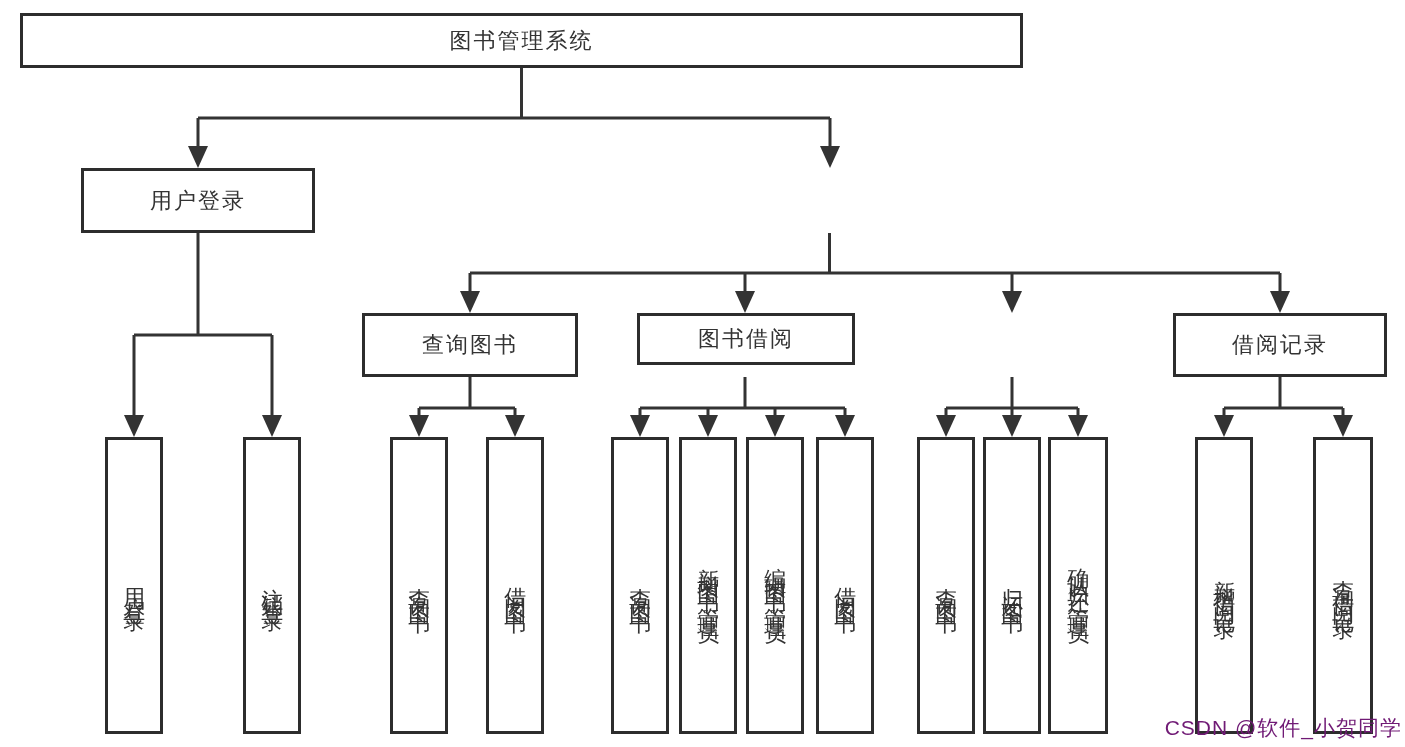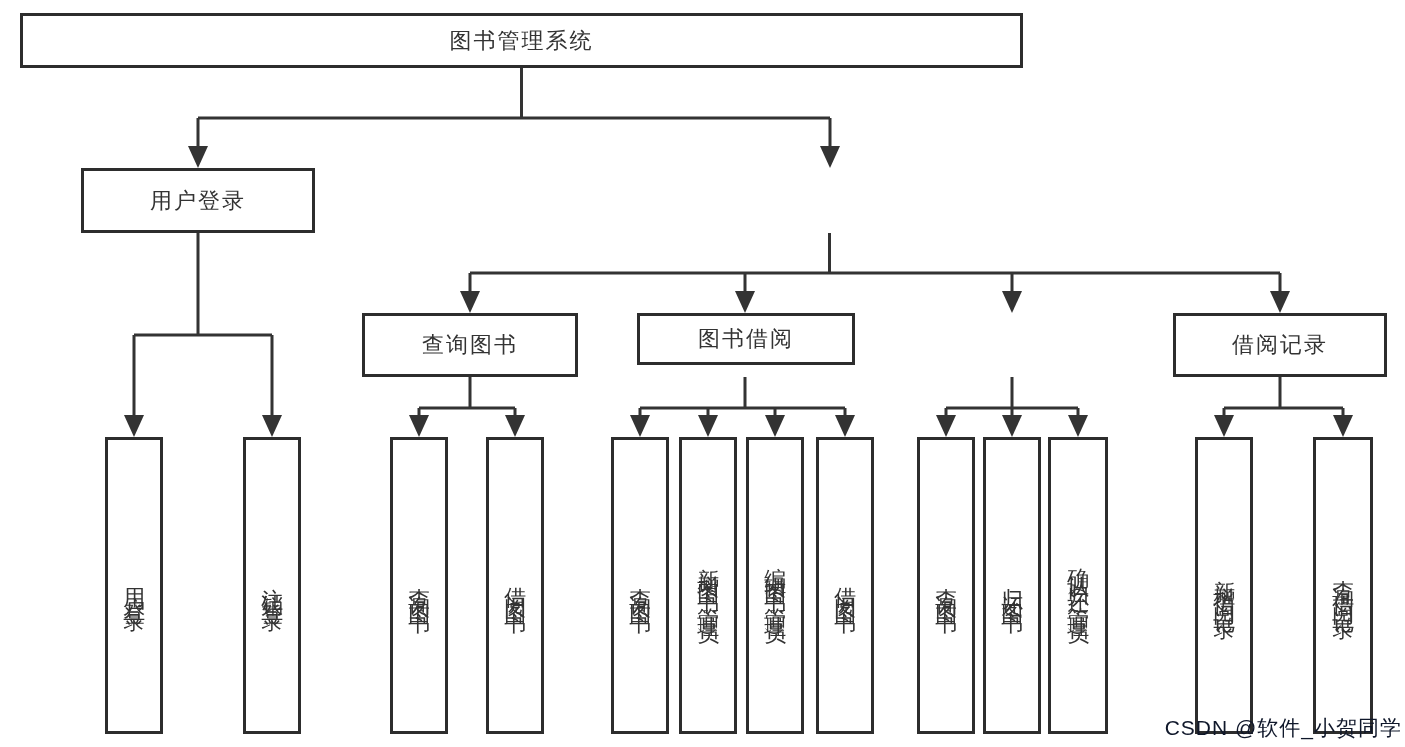--- a/index.html
+++ b/index.html
@@ -31,21 +31,21 @@
     text-orientation:mixed;
     font-size:22px;
     line-height:1.2;
     letter-spacing:8px;
   }
   .watermark{
     position:absolute;
     right:3px;
     top:714px;
     font-size:21px;
-    color:#0f172a;
+    color:#701a75;
     letter-spacing:1px;
     white-space:nowrap;
   }
 </style>
 </head>
 <body>
 
 <div class="stage">
 
   <svg class="connectors" width="1405" height="747" viewBox="0 0 1405 747">

